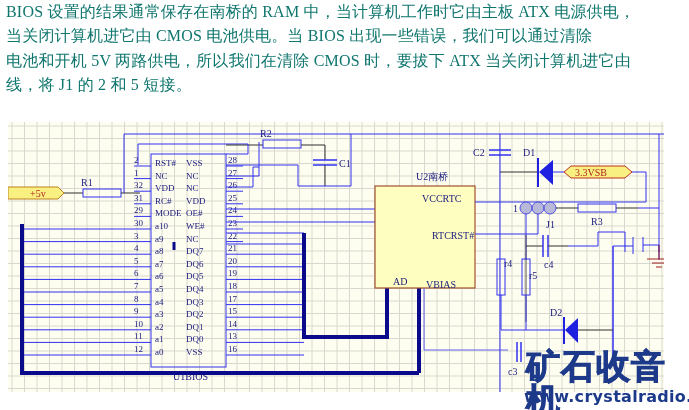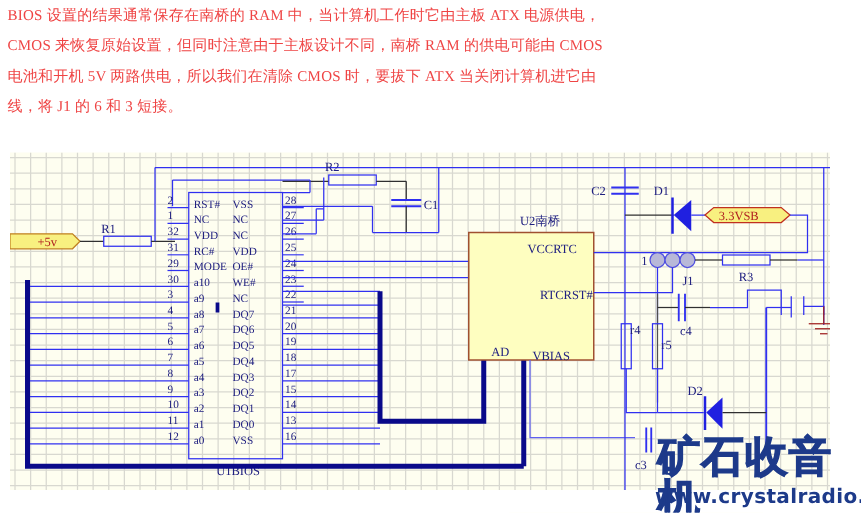--- a/index.html
+++ b/index.html
@@ -1,32 +1,32 @@
 <!DOCTYPE html>
 <html><head>
 <meta charset="utf-8">
 <style>
   html,body{margin:0;padding:0;background:#fff;}
   body{width:689px;height:410px;position:relative;overflow:hidden;font-family:"DejaVu Serif","Liberation Serif",serif;}
-  .para{position:absolute;left:6px;top:0;width:680px;font-family:"Liberation Serif","DejaVu Serif",serif;font-size:12px;line-height:24.4px;color:#ef4444;letter-spacing:0.2px;}
+  .para{position:absolute;left:6px;top:0;width:680px;font-family:"Liberation Serif","DejaVu Serif",serif;font-size:16px;line-height:24.4px;color:#0f766e;letter-spacing:0.2px;}
   .para p{margin:0;white-space:nowrap;}
   .sch{position:absolute;left:8px;top:122px;width:656px;height:270px;background:#fefef0;}
   svg text{font-family:"Liberation Serif","DejaVu Serif",serif;}
   .wm{position:absolute;left:526px;top:349px;}
   .wm-title{font-family:"DejaVu Sans","Liberation Sans",sans-serif;font-weight:bold;font-size:34px;color:#1d3a8a;letter-spacing:1px;line-height:34px;-webkit-text-stroke:1px #1d3a8a;}
   .wm-url{position:absolute;left:524px;top:387px;font-family:"DejaVu Sans","Liberation Sans",sans-serif;font-weight:bold;font-size:16px;color:#1d3a8a;letter-spacing:0.3px;}
 </style>
 </head>
 <body>
 
 <div class="para">
   <p>BIOS 设置的结果通常保存在南桥的 RAM 中，当计算机工作时它由主板 ATX 电源供电，</p>
-  <p>CMOS 来恢复原始设置，但同时注意由于主板设计不同，南桥 RAM 的供电可能由 CMOS</p>
+  <p>当关闭计算机进它由  CMOS  电池供电。当  BIOS  出现一些错误，我们可以通过清除</p>
   <p>电池和开机 5V 两路供电，所以我们在清除 CMOS 时，要拔下 ATX 当关闭计算机进它由</p>
-  <p>线，将 J1 的 6 和 3 短接。</p>
+  <p>线，将 J1 的 2 和 5 短接。</p>
 </div>
 
 <div class="sch">
   <svg id="sch-svg" width="656" height="270" viewBox="0 0 656 270" xmlns="http://www.w3.org/2000/svg">
     <g id="grid">
         <line x1="4" y1="0" x2="4" y2="270" stroke="#d8d8d0" stroke-width="1"></line>
         <line x1="16.5" y1="0" x2="16.5" y2="270" stroke="#d8d8d0" stroke-width="1"></line>
         <line x1="29" y1="0" x2="29" y2="270" stroke="#d8d8d0" stroke-width="1"></line>
         <line x1="41.5" y1="0" x2="41.5" y2="270" stroke="#d8d8d0" stroke-width="1"></line>
         <line x1="54" y1="0" x2="54" y2="270" stroke="#d8d8d0" stroke-width="1"></line>

